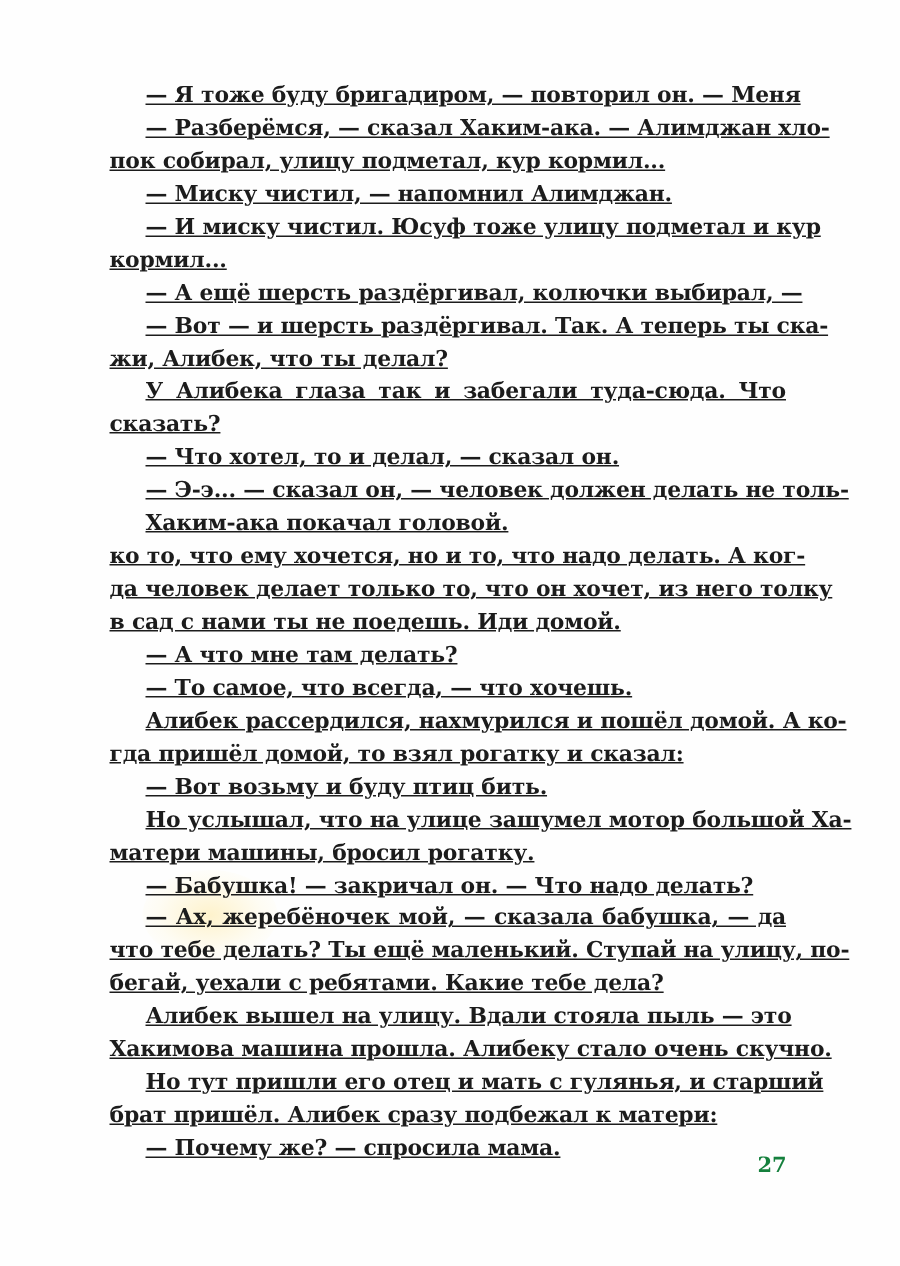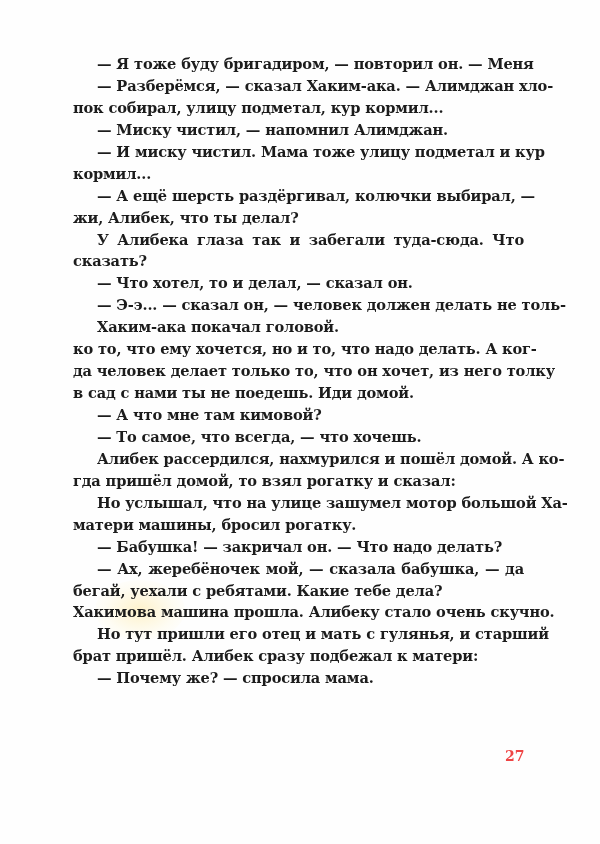--- a/index.html
+++ b/index.html
@@ -27,35 +27,36 @@
       line-height: 21.95px;
       color: #1c1c1c;
       letter-spacing: -0.15px;
     }
     .line {
       display: block;
       white-space: nowrap;
       text-align: justify;
       text-align-last: justify;
       height: 21.95px;
+      text-decoration: underline;
     }
     .line.last {
       text-align-last: left;
     }
     .line.indent {
       padding-left: 24px;
     }
     .page-number {
       position: absolute;
       left: 505px;
-      top: 748px;
+      top: 769px;
       font-family: "DejaVu Serif", "Liberation Serif", serif;
       font-size: 14px;
       font-weight: bold;
-      color: #ef4444;
+      color: #15803d;
     }
     .smudge {
       position: absolute;
       left: 95px;
       top: 580px;
       width: 90px;
       height: 60px;
       border-radius: 50%;
       background: radial-gradient(ellipse at center, rgba(255,220,110,0.35) 0%, rgba(255,240,180,0.15) 55%, rgba(255,255,255,0) 80%);
       pointer-events: none;
@@ -65,40 +66,44 @@
 <body>
 
 <div class="page">
   <div class="smudge"></div>
   <div class="text-block" id="text-block">
 
   <span class="line indent">— Я тоже буду бригадиром, — повторил он. — Меня</span>
       <span class="line indent">— Разберёмся, — сказал Хаким-ака. — Алимджан хло-</span>
       <span class="line last">пок собирал, улицу подметал, кур кормил...</span>
       <span class="line indent last">— Миску чистил, — напомнил Алимджан.</span>
-      <span class="line indent">— И миску чистил. Мама тоже улицу подметал и кур</span>
+      <span class="line indent">— И миску чистил. Юсуф тоже улицу подметал и кур</span>
       <span class="line last">кормил...</span>
       <span class="line indent">— А ещё шерсть раздёргивал, колючки выбирал, —</span>
+      <span class="line indent">— Вот — и шерсть раздёргивал. Так. А теперь ты ска-</span>
       <span class="line last">жи, Алибек, что ты делал?</span>
       <span class="line indent">У Алибека глаза так и забегали туда-сюда. Что</span>
       <span class="line last">сказать?</span>
       <span class="line indent last">— Что хотел, то и делал, — сказал он.</span>
       <span class="line indent">— Э-э... — сказал он, — человек должен делать не толь-</span>
       <span class="line indent last">Хаким-ака покачал головой.</span>
       <span class="line">ко то, что ему хочется, но и то, что надо делать. А ког-</span>
       <span class="line">да человек делает только то, что он хочет, из него толку</span>
       <span class="line last">в сад с нами ты не поедешь. Иди домой.</span>
-      <span class="line indent last">— А что мне там кимовой?</span>
+      <span class="line indent last">— А что мне там делать?</span>
       <span class="line indent last">— То самое, что всегда, — что хочешь.</span>
       <span class="line indent">Алибек рассердился, нахмурился и пошёл домой. А ко-</span>
       <span class="line last">гда пришёл домой, то взял рогатку и сказал:</span>
+      <span class="line indent last">— Вот возьму и буду птиц бить.</span>
       <span class="line indent">Но услышал, что на улице зашумел мотор большой Ха-</span>
       <span class="line last">матери машины, бросил рогатку.</span>
       <span class="line indent last">— Бабушка! — закричал он. — Что надо делать?</span>
       <span class="line indent">— Ах, жеребёночек мой, — сказала бабушка, — да</span>
+      <span class="line">что тебе делать? Ты ещё маленький. Ступай на улицу, по-</span>
       <span class="line last">бегай, уехали с ребятами. Какие тебе дела?</span>
+      <span class="line indent">Алибек вышел на улицу. Вдали стояла пыль — это</span>
       <span class="line last">Хакимова машина прошла. Алибеку стало очень скучно.</span>
       <span class="line indent">Но тут пришли его отец и мать с гулянья, и старший</span>
       <span class="line last">брат пришёл. Алибек сразу подбежал к матери:</span>
       <span class="line indent last">— Почему же? — спросила мама.</span>
     </div>
   <div class="page-number">27</div>
 </div>
 
 </body></html>

